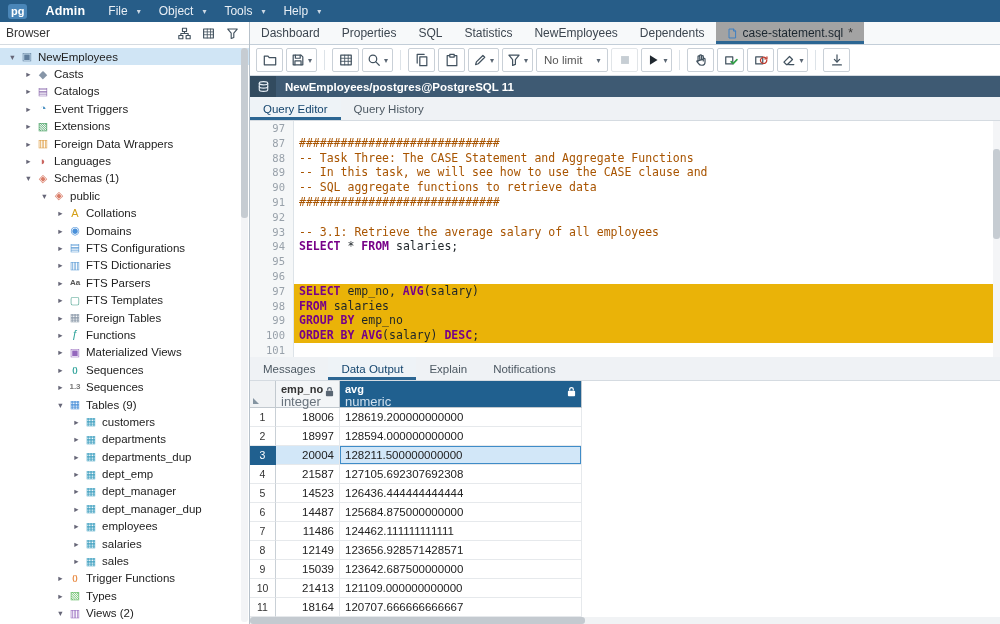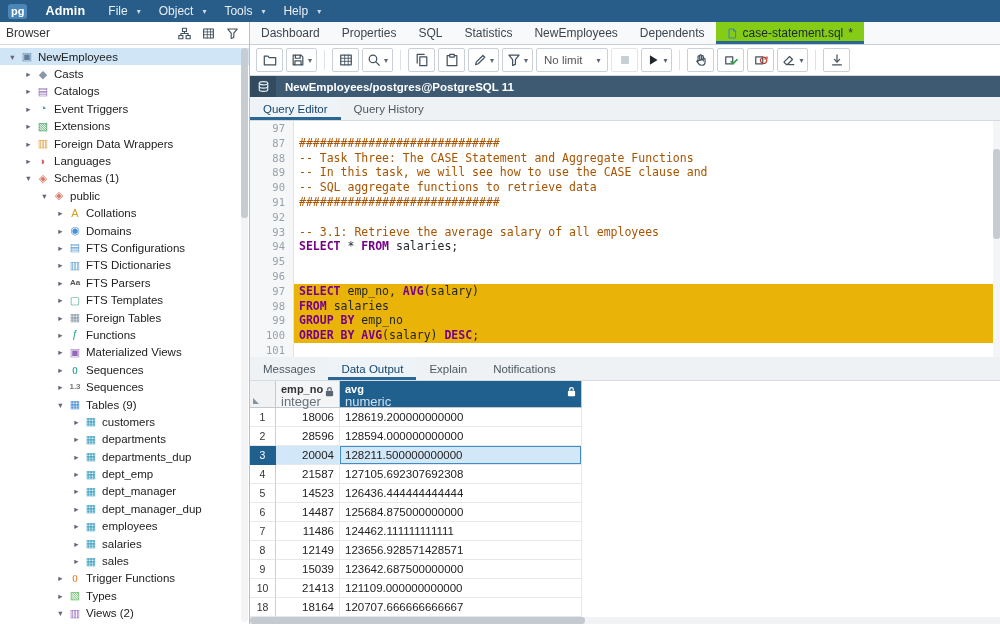--- a/index.html
+++ b/index.html
@@ -25,21 +25,21 @@
   .arrow{width:13px;font-size:8.5px;color:#667;text-align:center;flex:none}
   .ticon{width:16px;text-align:center;font-size:11px;flex:none;line-height:1}
   .ticon.txtglyph{font-size:8px;font-weight:bold}
   .tlabel{padding-left:3px}
   .tree-scroll{position:absolute;right:1px;top:26px;width:7px;bottom:2px;background:#f3f4f6;border-radius:3px}
   .tree-thumb{position:absolute;top:0;left:0;width:7px;height:170px;background:#c6ccd2;border-radius:3px}
   
   .main{flex:1;display:flex;flex-direction:column;min-width:0}
   .tabs{height:23px;background:#f7f9fa;border-bottom:1px solid #c3ced8;display:flex;align-items:stretch;flex:none}
   .tab{display:flex;align-items:center;gap:5px;padding:0 11px;font-size:12px;color:#3c4650;cursor:default}
-  .tab.active{background:#84cc16;color:#1c2730;box-shadow:inset 0 -3px 0 #2c6693}
+  .tab.active{background:#a3a3a3;color:#1c2730;box-shadow:inset 0 -3px 0 #2c6693}
   .tab .dirty{color:#333}
   .toolbar{height:31px;background:#fff;border-bottom:1px solid #d5dbe1;display:flex;align-items:center;padding:0 6px;gap:3px;flex:none}
   .tbtn{height:24px;min-width:27px;padding:0 4px;border:1px solid #c9d0d7;background:#fff;border-radius:2px;display:flex;align-items:center;justify-content:center;gap:3px}
   .tbtn.disabled{opacity:.55}
   .tbtn .caret,.tselect .caret{font-size:8px;color:#5a6673}
   .tsep{width:1px;height:20px;background:#dde3e8;margin:0 4px;flex:none}
   .tselect{height:24px;border:1px solid #c9d0d7;border-radius:2px;padding:0 7px;font-size:11.5px;color:#555;display:flex;align-items:center;gap:14px;background:#fff}
   .connbar{height:21px;background:#3e5a73;display:flex;align-items:center;flex:none}
   .connicon{width:26px;height:21px;background:#324b5f;display:flex;align-items:center;justify-content:center;flex:none}
   .conntext{color:#fff;font-size:11.5px;font-weight:bold;padding-left:9px}
@@ -599,21 +599,21 @@
             </div>
           </div>
         <div id="gbody">
             <div class="grow">
               <div class="rnum">1</div>
               <div class="gcell cell-emp">18006</div>
               <div class="gcell cell-avg">128619.200000000000</div>
             </div>
             <div class="grow">
               <div class="rnum">2</div>
-              <div class="gcell cell-emp">28596</div>
+              <div class="gcell cell-emp">18997</div>
               <div class="gcell cell-avg">128594.000000000000</div>
             </div>
             <div class="grow selrow">
               <div class="rnum">3</div>
               <div class="gcell cell-emp">20004</div>
               <div class="gcell cell-avg">128211.500000000000</div>
             </div>
             <div class="grow">
               <div class="rnum">4</div>
               <div class="gcell cell-emp">21587</div>
@@ -643,21 +643,21 @@
               <div class="rnum">9</div>
               <div class="gcell cell-emp">15039</div>
               <div class="gcell cell-avg">123642.687500000000</div>
             </div>
             <div class="grow">
               <div class="rnum">10</div>
               <div class="gcell cell-emp">21413</div>
               <div class="gcell cell-avg">121109.000000000000</div>
             </div>
             <div class="grow">
-              <div class="rnum">18</div>
+              <div class="rnum">11</div>
               <div class="gcell cell-emp">18164</div>
               <div class="gcell cell-avg">120707.666666666667</div>
             </div>
           </div>
         <div class="hscroll">
           <div class="hthumb"></div>
         </div>
       </div>
     </main>
   </div>

